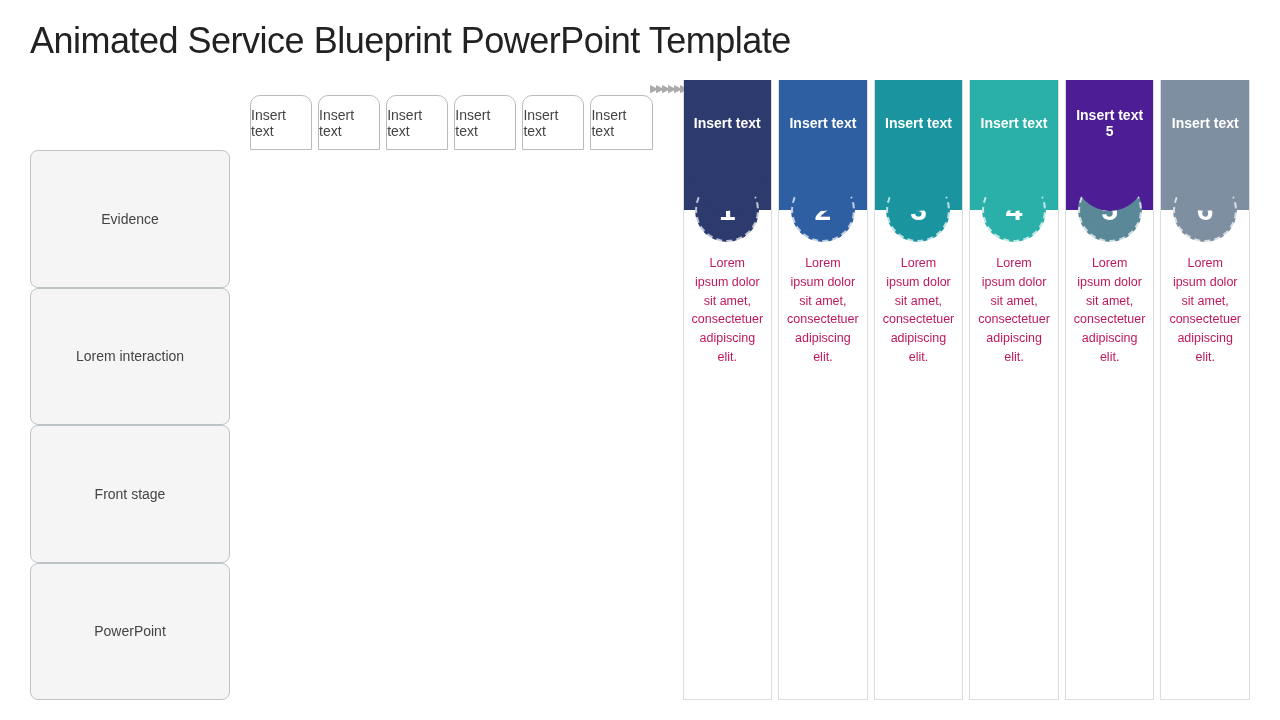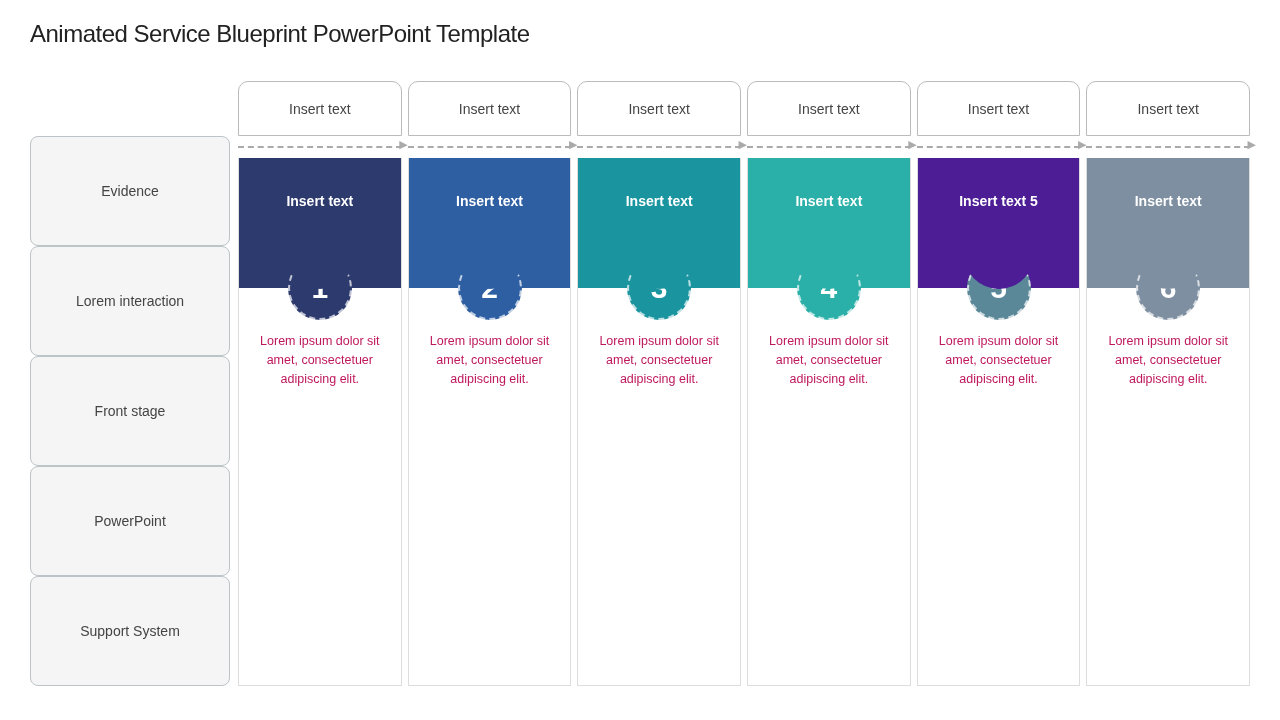--- a/index.html
+++ b/index.html
@@ -6,63 +6,63 @@
     body {
       background: #ffffff;
       font-family: 'Segoe UI', Arial, sans-serif;
       width: 1280px;
       height: 720px;
       overflow: hidden;
       padding: 20px 30px;
     }
 
     .page-title {
-      font-size: 24px;
+      font-size: 36px;
       font-weight: 400;
       color: #222;
       margin-bottom: 18px;
       letter-spacing: -0.5px;
     }
 
     .main-layout {
       display: flex;
       flex-direction: row;
       gap: 0;
       height: 620px;
     }
 
     
     .sidebar {
       display: flex;
       flex-direction: column;
       gap: 0;
       width: 200px;
       flex-shrink: 0;
-      margin-right: 8px;
+      margin-right: 20px;
       padding-top: 70px;
     }
 
     .sidebar-item {
       background: #f5f5f5;
       border: 1.5px solid #bcc4c8;
       border-radius: 8px;
       display: flex;
       align-items: center;
       justify-content: center;
       text-align: center;
       font-size: 14px;
       color: #444;
       flex: 1;
       padding: 8px;
     }
 
     
     .columns-area {
       display: flex;
-      flex-direction: column;
+      flex-direction: row;
       flex: 1;
     }
 
     
     .top-row {
       display: flex;
       flex-direction: row;
       gap: 6px;
       height: 70px;
       align-items: flex-end;
@@ -205,21 +205,20 @@
 
 <h1 class="page-title">Animated Service Blueprint PowerPoint Template</h1>
 
 <div class="main-layout">
 
   <div class="sidebar">
     <div class="sidebar-item">Evidence</div>
     <div class="sidebar-item">Lorem interaction</div>
     <div class="sidebar-item">Front stage</div>
     <div class="sidebar-item">PowerPoint</div>
-    <div class="sidebar-item">Support System</div>
   </div>
 
   <div class="columns-area">
 
     <div class="top-row">
       <div class="top-bubble">Insert text</div>
       <div class="top-bubble">Insert text</div>
       <div class="top-bubble">Insert text</div>
       <div class="top-bubble">Insert text</div>
       <div class="top-bubble">Insert text</div>

